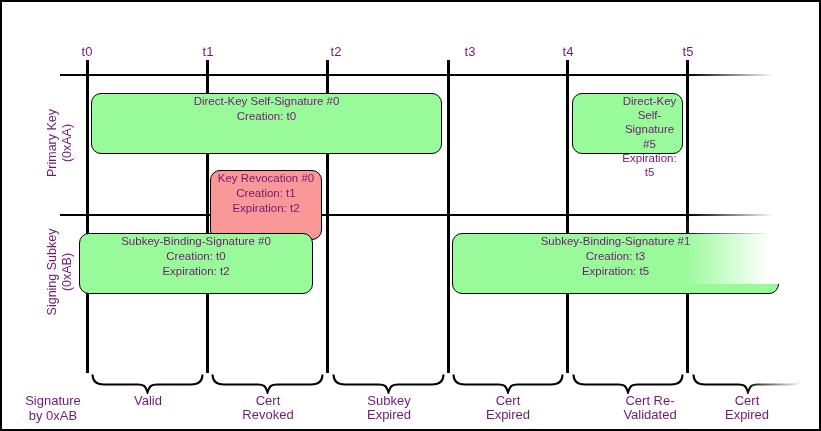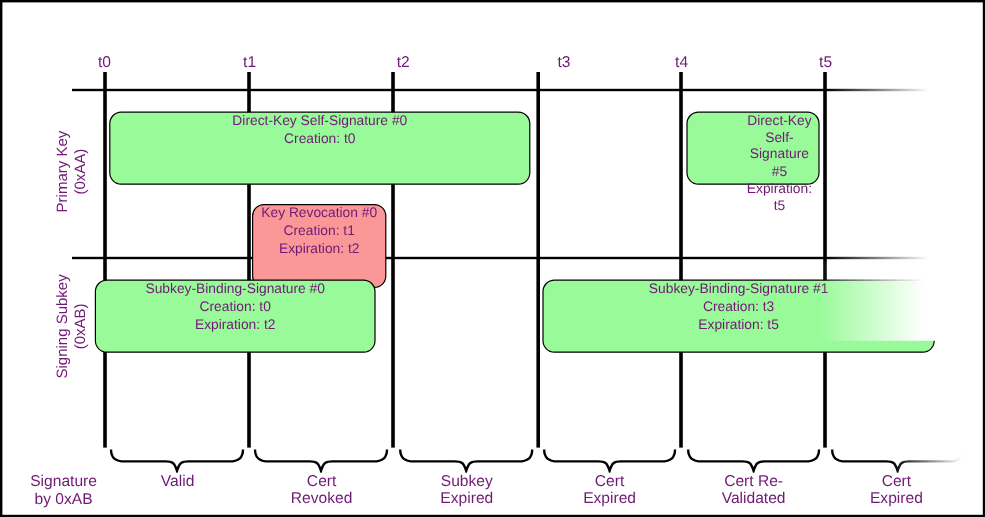--- a/index.html
+++ b/index.html
@@ -151,21 +151,21 @@
     <span>Revoked</span>
   </div>
   <div class="zone-label" style="left:387px">
     <span>Subkey</span>
     <span>Expired</span>
   </div>
   <div class="zone-label" style="left:506px">
     <span>Cert</span>
     <span>Expired</span>
   </div>
-  <div class="zone-label" style="left:626px">
+  <div class="zone-label" style="left:648px">
     <span>Cert Re-</span>
     <span>Validated</span>
   </div>
   <div class="zone-label" style="left:745px">
     <span>Cert</span>
     <span>Expired</span>
   </div>
 
   <div class="axis-caption">
     <span>Signature</span>

